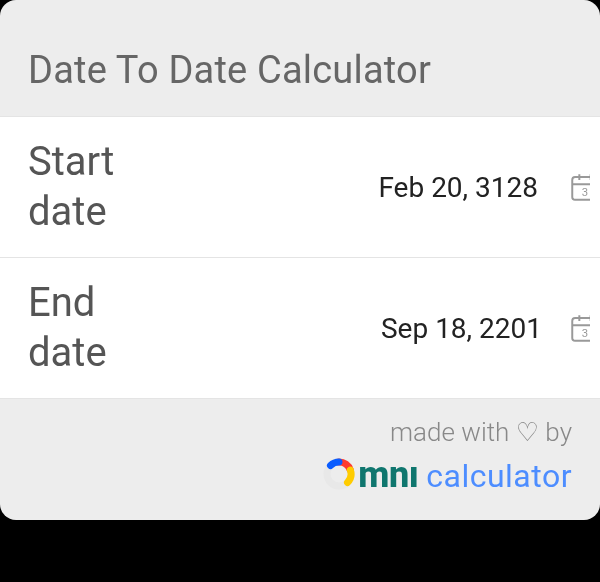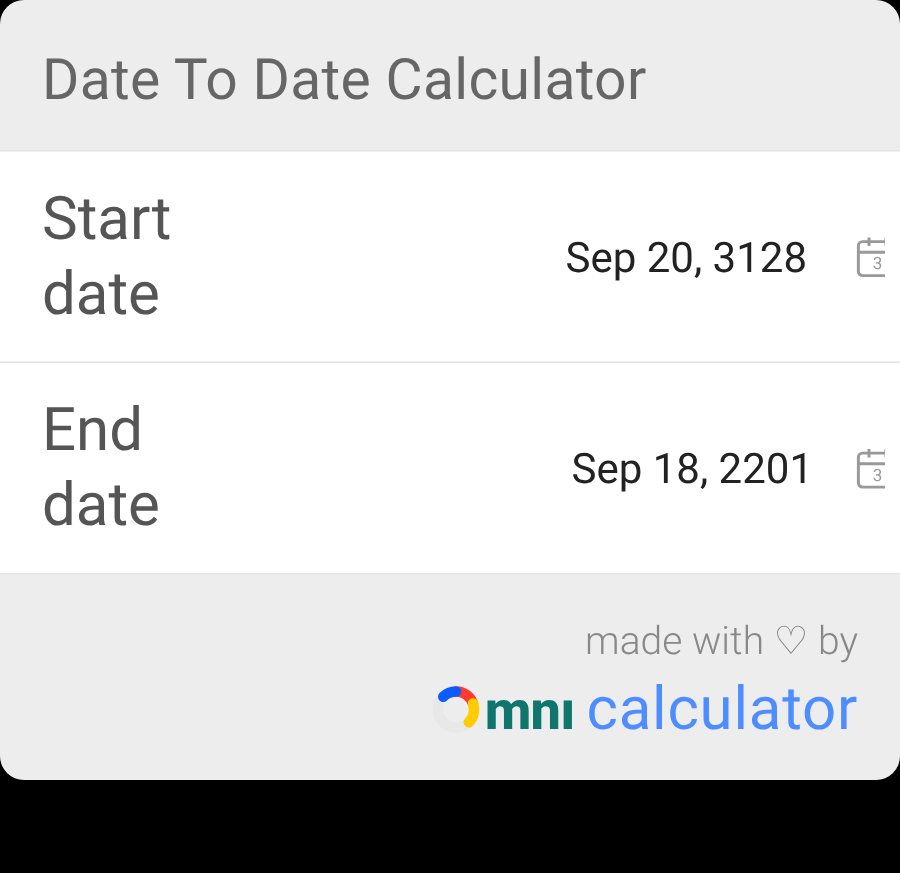--- a/index.html
+++ b/index.html
@@ -16,21 +16,21 @@
     }
     .card {
       background: #ededed;
       border-radius: 16px;
       width: 600px;
       height: 520px;
       position: relative;
       overflow: hidden;
     }
     .header {
-      padding: 32px 28px 24px 28px;
+      padding: 48px 28px 24px 28px;
     }
     .title {
       font-size: 38px;
       font-weight: 400;
       color: #666;
       letter-spacing: 0.2px;
     }
     .row {
       background: #fff;
       border-top: 1px solid #e4e4e4;
@@ -105,38 +105,38 @@
       top: 4px;
     }
     .omni-text {
       color: #0f766e;
       font-weight: 800;
       font-size: 36px;
       letter-spacing: -0.5px;
     }
     .calc-text {
       color: #4d8dff;
-      font-size: 40px;
+      font-size: 32px;
       font-weight: 400;
       margin-left: 8px;
       letter-spacing: 0.5px;
     }
   </style>
 </head>
 <body>
 
 <div class="card">
   <div class="header">
     <h1 class="title">Date To Date Calculator</h1>
   </div>
 
   <div class="rows-wrapper">
     <div class="row">
       <div class="row-label">Start date</div>
-      <div class="row-value">Sep 20, 3128</div>
+      <div class="row-value">Feb 20, 3128</div>
       <div class="row-icon">
         <svg width="34" height="34" viewBox="0 0 24 24" fill="none" stroke="#999" stroke-width="1.4">
           <rect x="3" y="5" width="18" height="16" rx="2"></rect>
           <line x1="3" y1="10" x2="21" y2="10"></line>
           <line x1="8" y1="3" x2="8" y2="7"></line>
           <line x1="16" y1="3" x2="16" y2="7"></line>
           <text x="12" y="18" font-size="8" text-anchor="middle" fill="#999" stroke="none">3</text>
         </svg>
       </div>
     </div>

